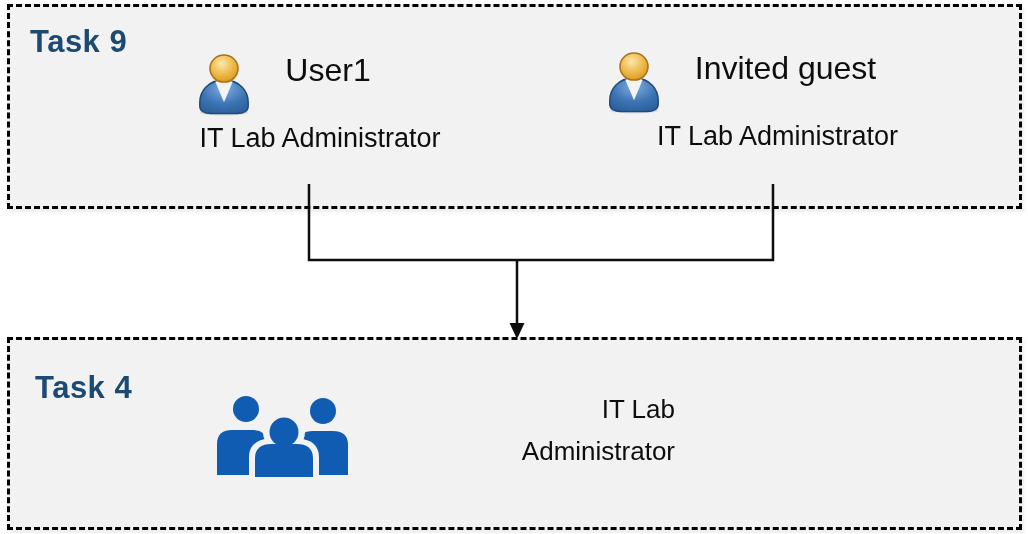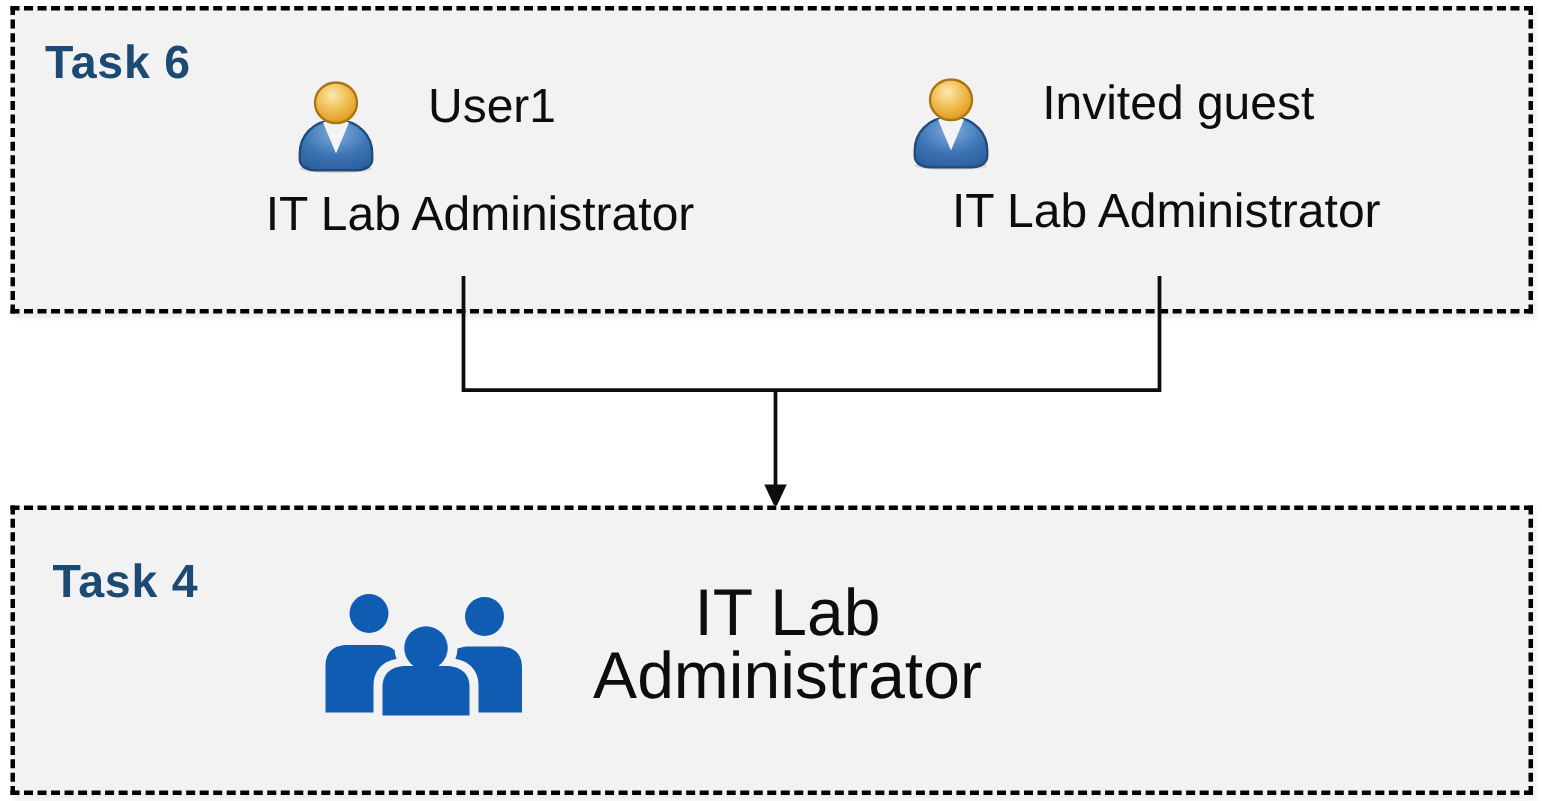--- a/index.html
+++ b/index.html
@@ -48,21 +48,21 @@
     align-items: flex-start;
     gap: 32px;
     transform: translateX(-37px);
   }
   .person-name {
     font-size: 32px;
     color: #0D0D0D;
     white-space: nowrap;
   }
   .person-role {
-    font-size: 32px;
+    font-size: 27px;
     color: #0D0D0D;
     margin-top: 3px;
     white-space: nowrap;
   }
 
   .connector-layer {
     position: absolute;
     left: 0; top: 0;
     width: 1028px;
     height: 534px;
@@ -74,33 +74,33 @@
     left: 215px;
     top: 395px;
     width: 135px;
     height: 85px;
   }
   .group-label {
     position: absolute;
     left: 375px;
     top: 388px;
     width: 300px;
-    text-align: center;
-    font-size: 44px;
+    text-align: right;
+    font-size: 26px;
     line-height: 42px;
     color: #0D0D0D;
   }
 </style>
 </head>
 <body>
 
 <div class="canvas">
 
   <div class="task-box task1"></div>
-  <div class="task-label task1-label">Task 6</div>
+  <div class="task-label task1-label">Task 9</div>
 
   <div class="person-group left">
     <div class="person-row">
       <span>
         <svg width="58" height="64" viewBox="0 0 60 66">
           <defs>
             <radialGradient id="headGrad" cx="42%" cy="32%" r="75%">
               <stop offset="0%" stop-color="#FAE8AE"></stop>
               <stop offset="45%" stop-color="#F1C15A"></stop>
               <stop offset="80%" stop-color="#E5A42C"></stop>

